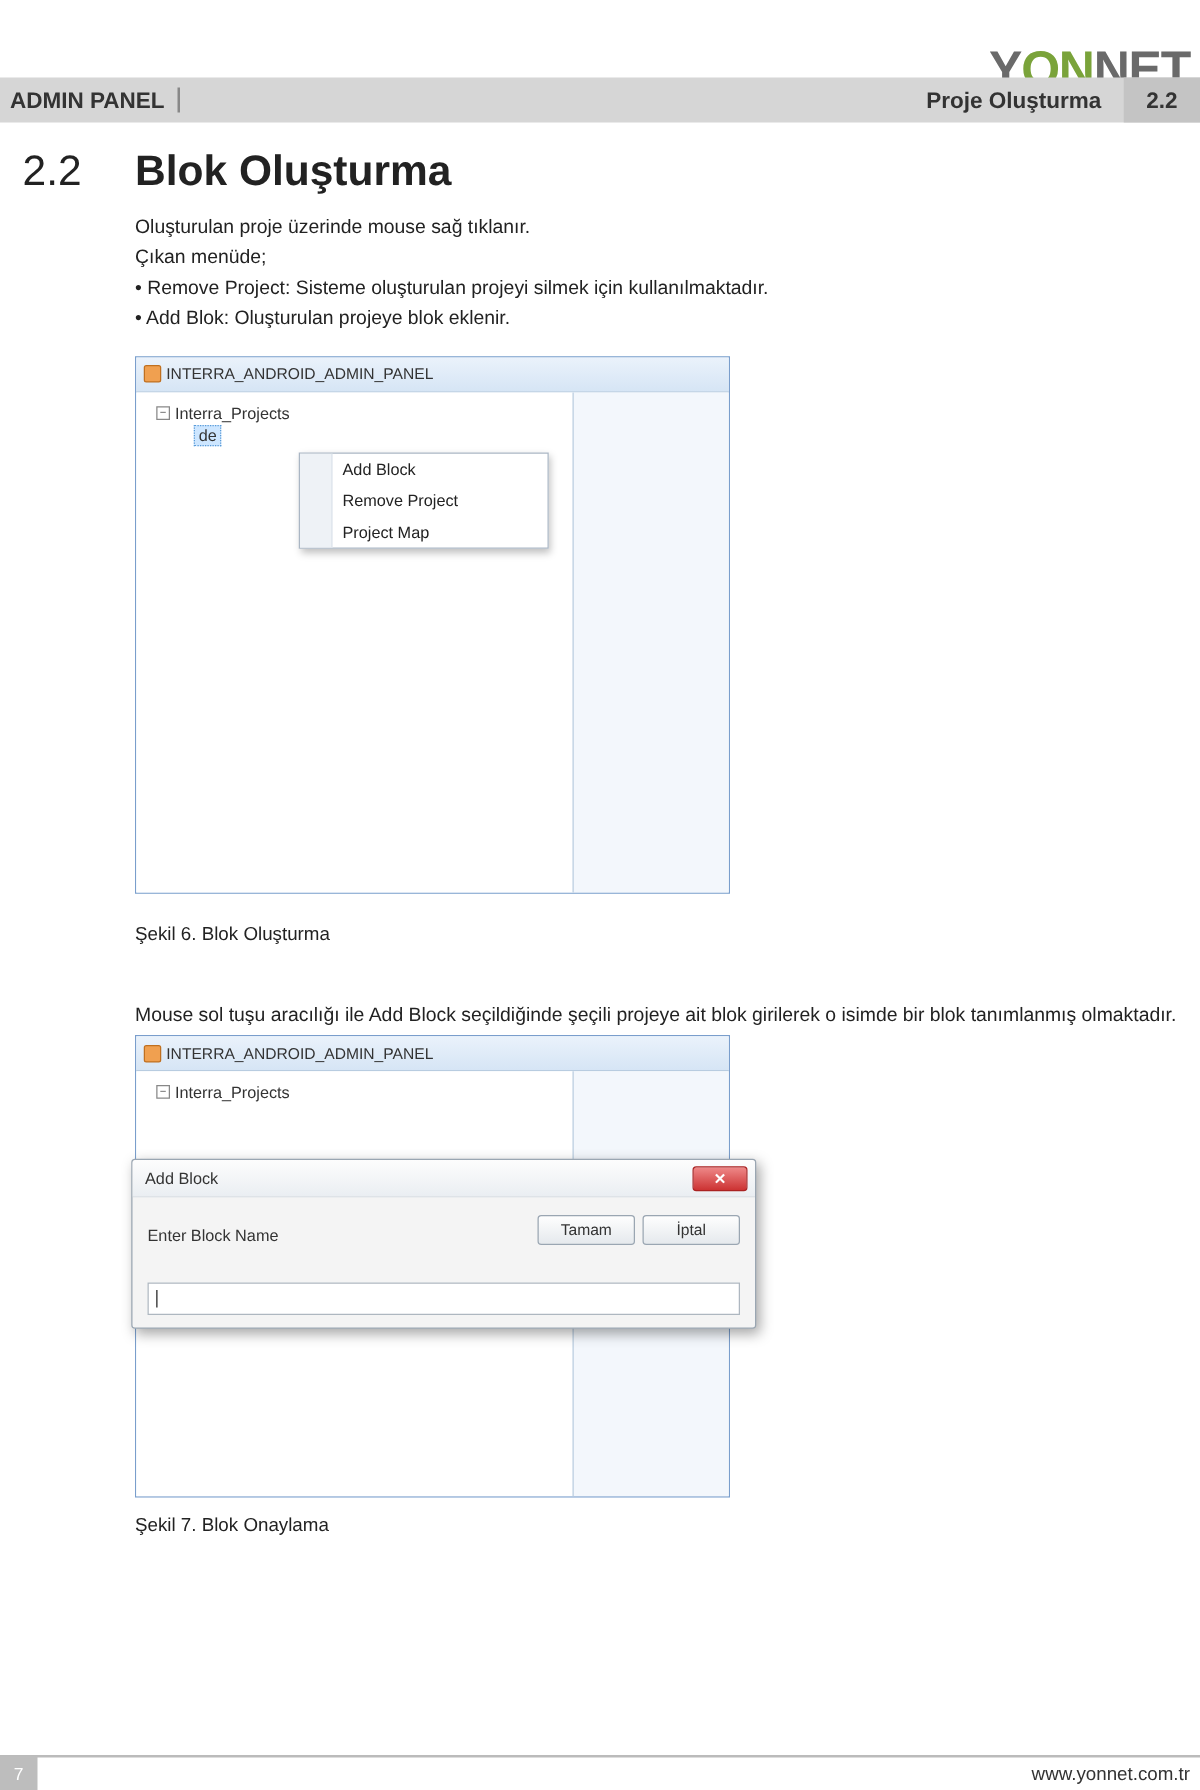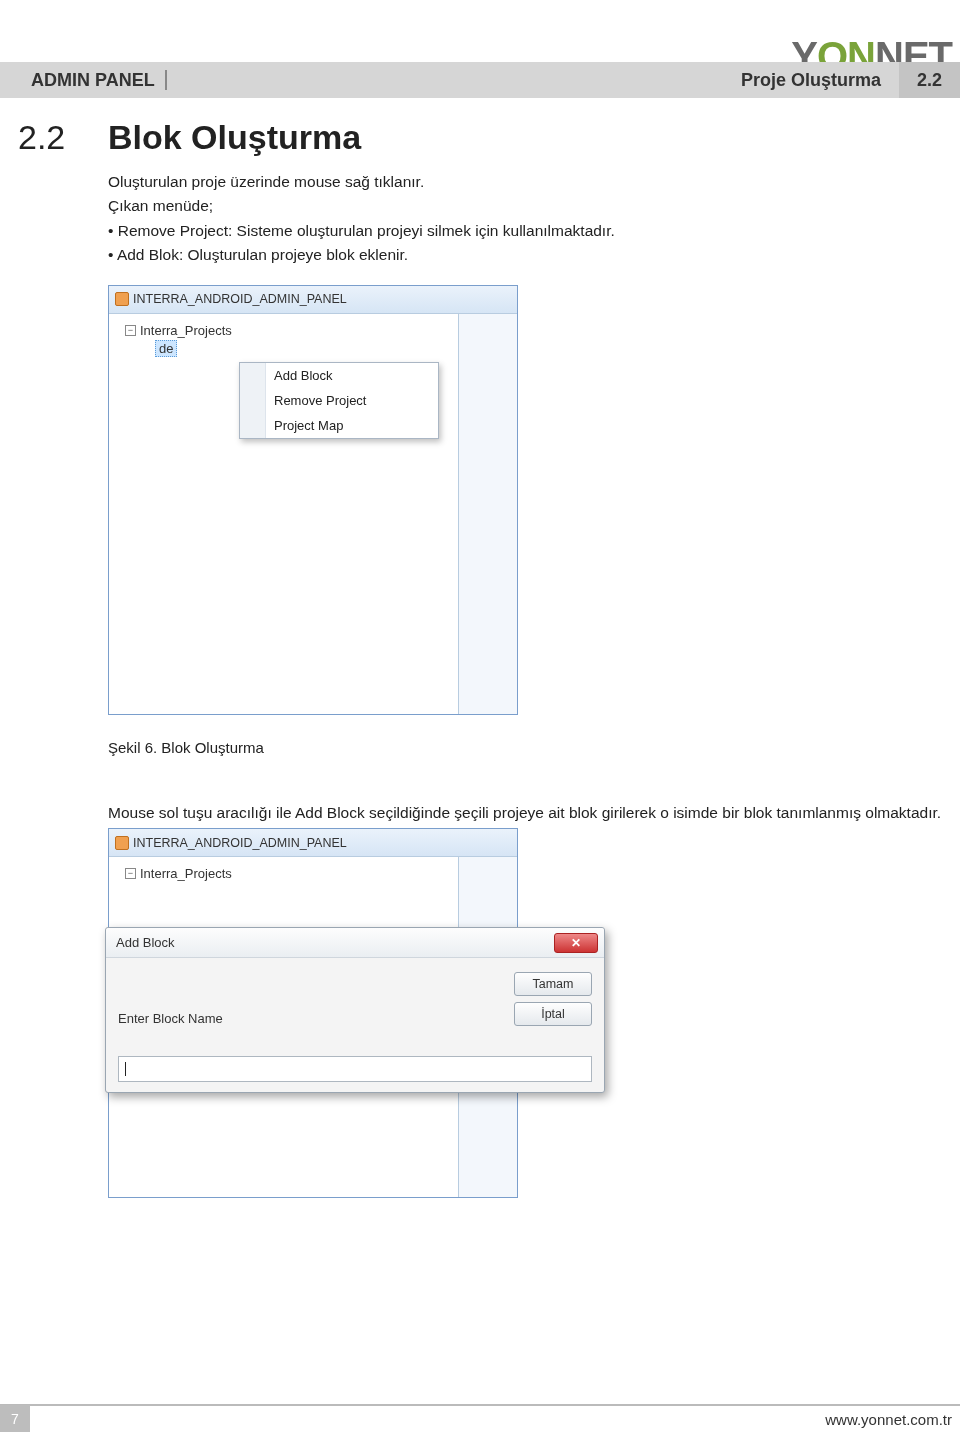--- a/index.html
+++ b/index.html
@@ -44,21 +44,21 @@
     left: 0;
     width: 100%;
     height: 36px;
     background: #d6d6d6;
     display: flex;
     align-items: center;
     font-weight: 700;
     color: #333;
   }
   .header-left {
-    padding-left: 31px;
+    padding-left: 8px;
     font-size: 18px;
     display: flex;
     align-items: center;
     gap: 10px;
   }
   .header-sep {
     width: 2px; height: 20px; background: #888;
   }
   .header-right {
     margin-left: auto;
@@ -99,21 +99,21 @@
     color: #222;
   }
   .body-text p { margin-bottom: 2px; }
 
   
   .shot {
     margin-left: 90px;
     margin-top: 18px;
     border: 1px solid #7a9ecc;
     background: #f7fbff;
-    width: 410px;
+    width: 476px;
     position: relative;
   }
   .shot-titlebar {
     height: 28px;
     background: linear-gradient(#eaf2fb, #d6e5f5);
     border-bottom: 1px solid #b8cce0;
     display: flex;
     align-items: center;
     padding-left: 6px;
     font-size: 12.5px;
@@ -203,21 +203,21 @@
     border-radius: 3px;
     color:#fff;
     display:flex;align-items:center;justify-content:center;
     font-size:12px; font-weight:700;
   }
   .dialog-body {
     padding: 14px 12px 10px 12px;
   }
   .dlg-row1 { display:flex; align-items:flex-end; justify-content:space-between; gap:10px; }
   .dlg-label { font-size:13px; color:#333; padding-top:4px; }
-  .btn-stack { display:flex; flex-direction:column; gap:6px; }
+  .btn-stack { display:flex; flex-direction:row; gap:6px; }
   .win-btn {
     width: 78px; height: 24px;
     background: linear-gradient(#fefefe,#e5e9ed);
     border:1px solid #9aa6b2; border-radius:3px;
     font-size:12.5px; text-align:center; line-height:22px;
   }
   .dlg-input {
     margin-top: 30px;
     width: 100%;
     height: 26px;
@@ -357,19 +357,20 @@
               </div>
             </div>
             <div class="dlg-input"><span class="cursor"></span></div>
           </div>
         </div>
       </div>
       <div class="right-fill"></div>
     </div>
   </div>
 
+  <div class="caption" style="margin-top:14px;">Şekil 7. Blok Onaylama</div>
 
 </div>
 
 <div class="page-footer">
   <div class="page-num-box">7</div>
   <div class="site-url">www.yonnet.com.tr</div>
 </div>
 
 </body></html>

